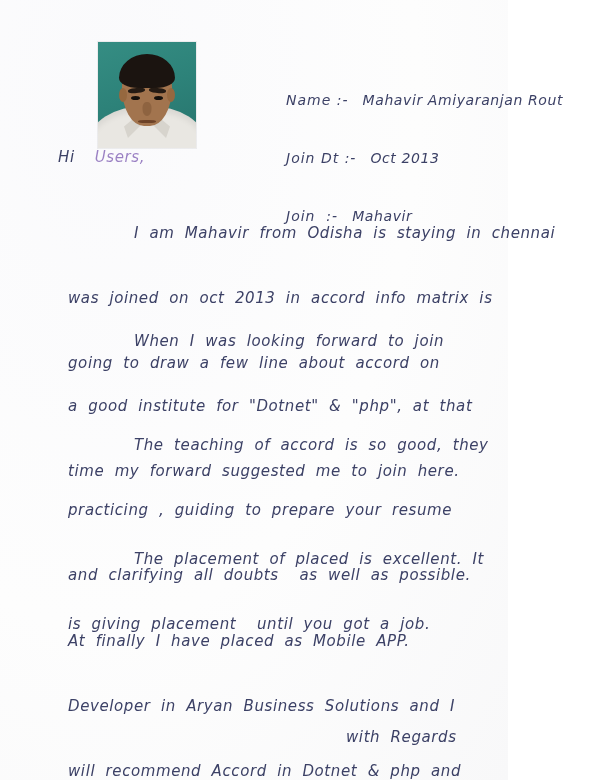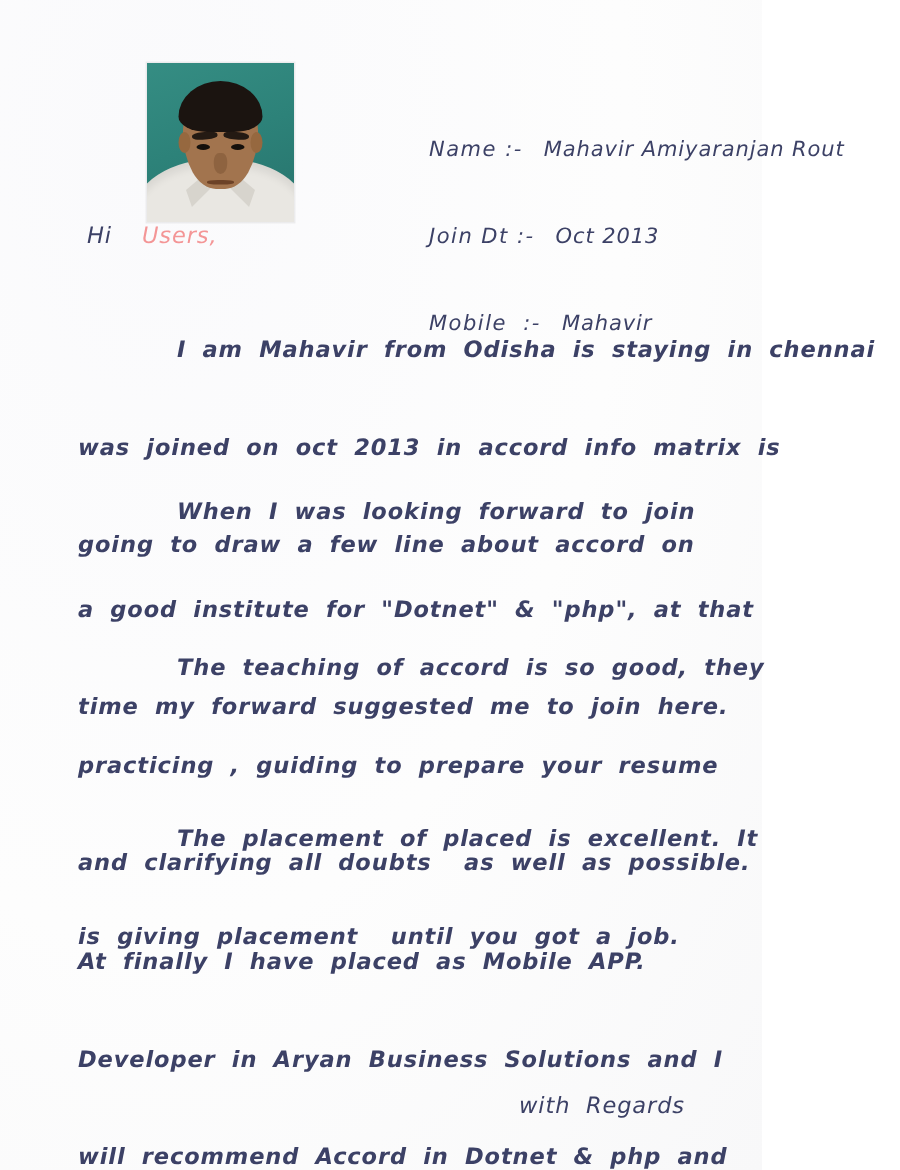--- a/index.html
+++ b/index.html
@@ -176,30 +176,29 @@
   .hdr .ln .val { margin-left: 14px; }
 
   .greet {
     position: absolute;
     left: 58px;
     top: 148px;
     font-size: 15px;
   }
   .greet .who {
     margin-left: 20px;
-    color: #ef4444;
+    color: #4c1d95;
     opacity: .55;
     filter: blur(0.4px);
   }
 
   .para {
     position: absolute;
-    left: 52px;
+    left: 68px;
     width: 510px;
-    font-weight: bold;
   }
   .para .ln {
     font-size: 15px;
     line-height: 27px;
     word-spacing: 5px;
   }
   .para .ln.indent { text-indent: 66px; }
 
   .p1 { top: 182px; }
   .p2 { top: 290px; }
@@ -240,21 +239,21 @@
     <div class="browR"></div>
     <div class="eyeL"></div>
     <div class="eyeR"></div>
     <div class="nose"></div>
     <div class="mouth"></div>
   </div>
 
   <div class="hdr hw">
     <div class="ln"><span class="lbl">Name :-</span><span class="val">Mahavir Amiyaranjan Rout</span></div>
     <div class="ln"><span class="lbl">Join Dt :-</span><span class="val">Oct 2013</span></div>
-    <div class="ln"><span class="lbl">Mobile  :-</span><span class="val">Mahavir</span></div>
+    <div class="ln"><span class="lbl">Join  :-</span><span class="val">Mahavir</span></div>
   </div>
 
   <div class="greet hw"><span>Hi</span><span class="who">Users,</span></div>
 
   <div class="para p1 hw">
     <div class="ln indent">I am Mahavir from Odisha is staying in chennai</div>
     <div class="ln">was joined on oct 2013 in accord info matrix is</div>
     <div class="ln">going to draw a few line about accord on</div>
   </div>
 

